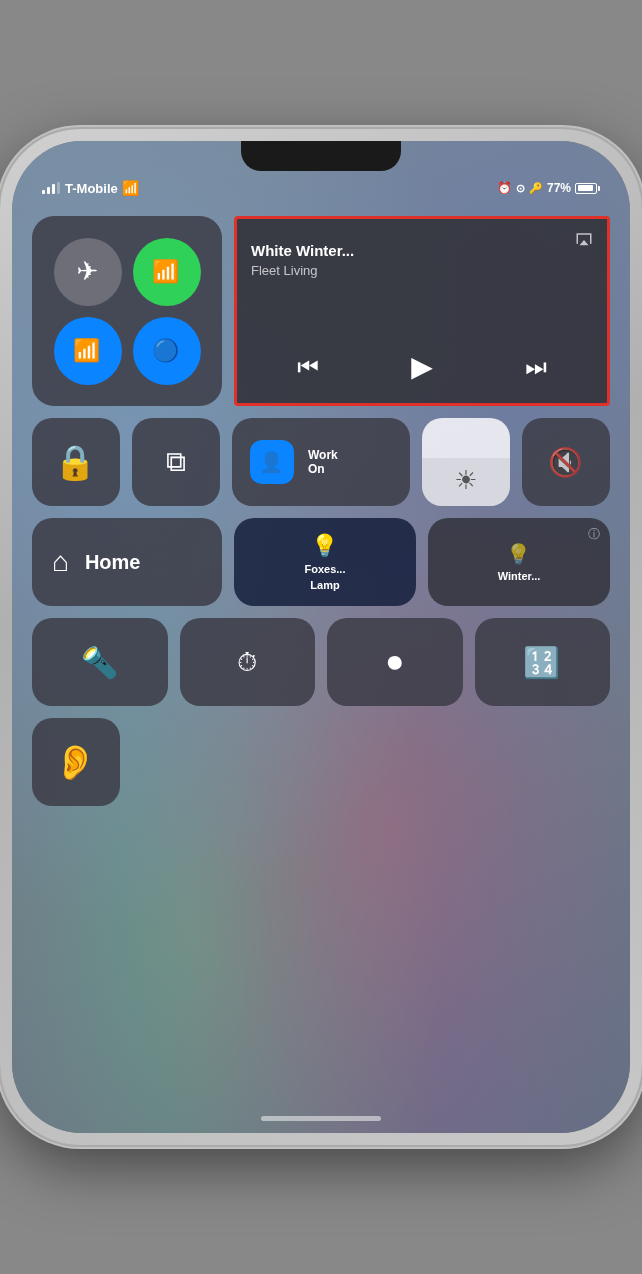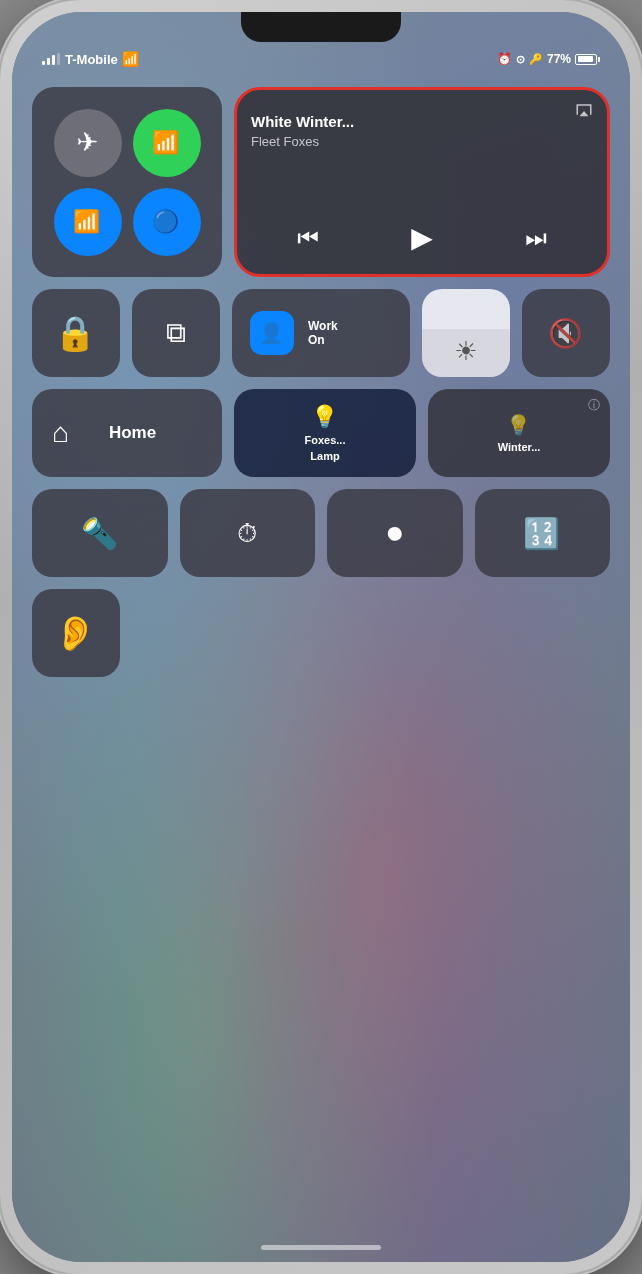--- a/index.html
+++ b/index.html
@@ -6,21 +6,21 @@
     body {
       background: #888;
       display: flex;
       justify-content: center;
       align-items: center;
       min-height: 100vh;
       font-family: -apple-system, BlinkMacSystemFont, 'Helvetica Neue', sans-serif;
     }
     .phone-outer {
       width: 642px;
-      height: 1274px;
+      height: 1016px;
       background: linear-gradient(160deg, #d0d0d0 0%, #b0b0b0 40%, #c8c8c8 100%);
       border-radius: 80px;
       position: relative;
       box-shadow: 0 0 0 2px #aaa, 0 0 0 4px #c0c0c0, 0 20px 60px rgba(0,0,0,0.5);
       overflow: hidden;
     }
     .phone-inner {
       position: absolute;
       top: 12px; left: 12px; right: 12px; bottom: 12px;
       border-radius: 70px;
@@ -114,21 +114,21 @@
       justify-content: center;
       font-size: 26px;
     }
     .btn-gray { background: rgba(120,120,130,0.8); color: white; }
     .btn-green { background: #30d158; color: white; }
     .btn-blue { background: #0a84ff; color: white; }
     .now-playing-tile {
       flex: 1;
       height: 190px;
       background: rgba(50,50,58,0.9);
-      border-radius: 26px;
+      border-radius: 4px;
       padding: 14px;
       position: relative;
       border: 3px solid #e0302a;
       display: flex;
       flex-direction: column;
       justify-content: space-between;
     }
     .airplay-icon {
       position: absolute;
       top: 12px; right: 14px;
@@ -250,23 +250,22 @@
       align-items: center;
       padding: 0 20px;
       gap: 16px;
     }
     .home-icon {
       font-size: 28px;
       color: white;
     }
     .home-label {
       color: white;
-      font-size: 17px;
+      font-size: 20px;
       font-weight: 600;
-      margin-left: 24px;
     }
     .bedroom-tile {
       flex: 1;
       height: 88px;
       background: rgba(20,30,60,0.85);
       border-radius: 20px;
       display: flex;
       flex-direction: column;
       align-items: center;
       justify-content: center;
@@ -440,21 +439,21 @@
         </div>
 
         <div class="now-playing-tile">
           <div class="airplay-icon">
             <svg width="18" height="18" viewBox="0 0 24 24" fill="rgba(255,255,255,0.7)">
               <path d="M6 19h12l-6-7-6 7zM2 3h20v14h-2V5H4v12H2V3z"></path>
             </svg>
           </div>
           <div class="track-info">
             <div class="track-title">White Winter...</div>
-            <div class="track-artist">Fleet Foxes</div>
+            <div class="track-artist">Fleet Living</div>
           </div>
           <div class="media-controls">
             <button class="media-btn" style="background:none;border:none;cursor:pointer;color:white;font-size:24px;">⏮</button>
             <button class="media-btn play-btn" style="background:none;border:none;cursor:pointer;color:white;font-size:28px;">▶</button>
             <button class="media-btn" style="background:none;border:none;cursor:pointer;color:white;font-size:24px;">⏭</button>
           </div>
         </div>
 
       </div>
 

